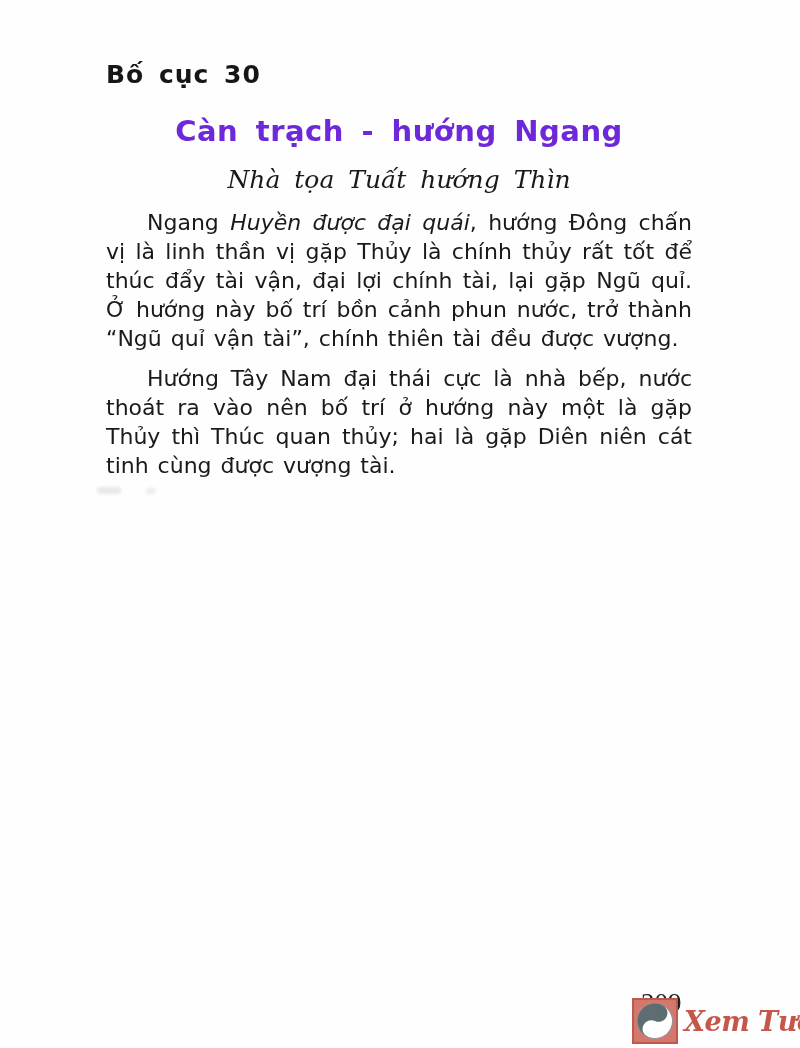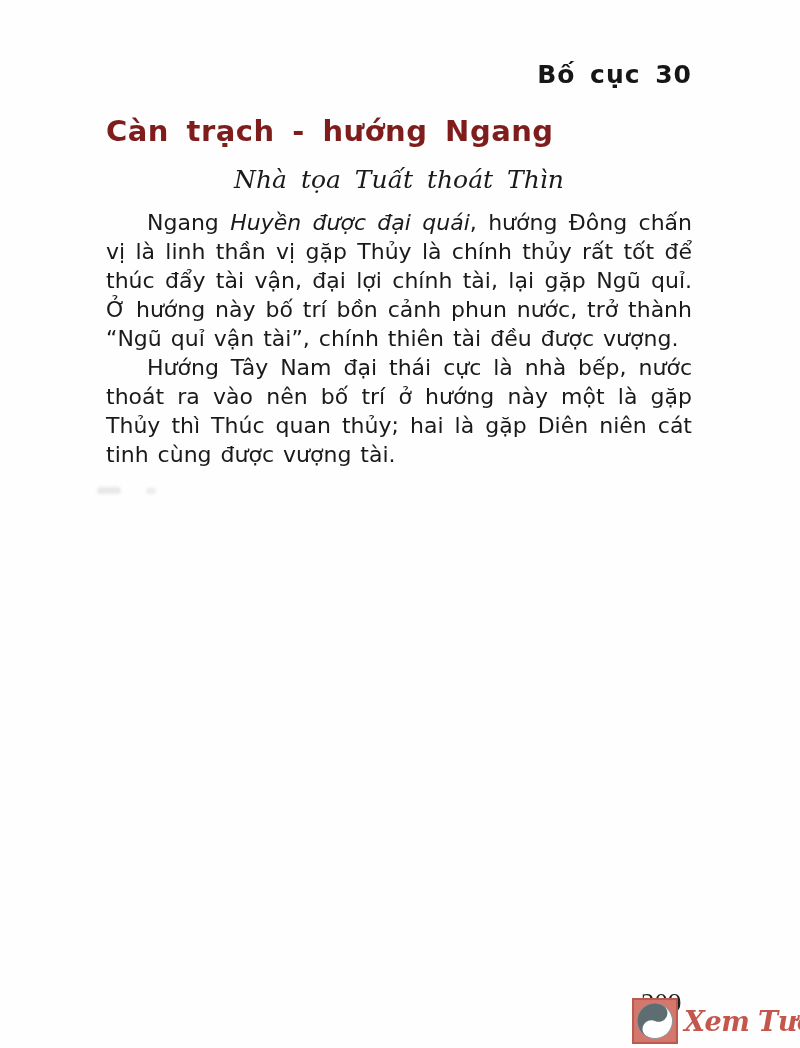--- a/index.html
+++ b/index.html
@@ -16,56 +16,56 @@
     font-family: "DejaVu Sans", sans-serif;
   }
   .content {
     position: absolute;
     left: 106px;
     top: 0;
     width: 586px;
   }
   .section-label {
     margin-top: 60px;
-    text-align: right;
+    text-align: left;
     font-weight: bold;
     font-size: 25px;
     letter-spacing: 1px;
     word-spacing: 5px;
     color: #161616;
   }
   .doc-title {
     margin-top: 25px;
-    text-align: left;
+    text-align: center;
     font-weight: bold;
     font-size: 29px;
     letter-spacing: 0.5px;
     word-spacing: 7px;
-    color: #7f1d1d;
+    color: #6d28d9;
   }
   .doc-subtitle {
     margin-top: 17px;
     text-align: center;
     font-family: "DejaVu Serif", serif;
     font-style: italic;
     font-size: 25px;
     word-spacing: 6px;
     color: #1a1a1a;
   }
   .para {
     margin: 0;
     font-size: 22px;
     line-height: 29px;
     text-align: justify;
     text-indent: 41px;
     word-spacing: 2px;
     color: #1a1a1a;
   }
   .para.first { margin-top: 14px; }
-  .para.second { }
+  .para.second { margin-top: 11px; }
   .para i { font-style: italic; }
   .smudge {
     position: absolute;
     background: #bfbfbf;
     border-radius: 4px;
     filter: blur(1.5px);
   }
   .smudge.a { left: 97px; top: 487px; width: 24px; height: 7px; opacity: 0.35; }
   .smudge.b { left: 146px; top: 488px; width: 10px; height: 6px; opacity: 0.28; }
   .page-number {
@@ -103,21 +103,21 @@
 <body>
 
 <div class="page">
 
   <div class="content">
 
     <div class="section-label">Bố cục 30</div>
 
     <div class="doc-title">Càn trạch - hướng Ngang</div>
 
-    <div class="doc-subtitle">Nhà tọa Tuất thoát Thìn</div>
+    <div class="doc-subtitle">Nhà tọa Tuất hướng Thìn</div>
 
     <p class="para first"><span>Ngang </span><i>Huyền được đại quái</i><span>, hướng Đông chấn vị là linh thần vị gặp Thủy là chính thủy rất tốt để thúc đẩy tài vận, đại lợi chính tài, lại gặp Ngũ quỉ. Ở hướng này bố trí bồn cảnh phun nước, trở thành “Ngũ quỉ vận tài”, chính thiên tài đều được vượng.</span></p>
 
     <p class="para second">Hướng Tây Nam đại thái cực là nhà bếp, nước thoát ra vào nên bố trí ở hướng này một là gặp Thủy thì Thúc quan thủy; hai là gặp Diên niên cát tinh cùng được vượng tài.</p>
 
   </div>
 
   <div class="smudge a"></div>
   <div class="smudge b"></div>
 

